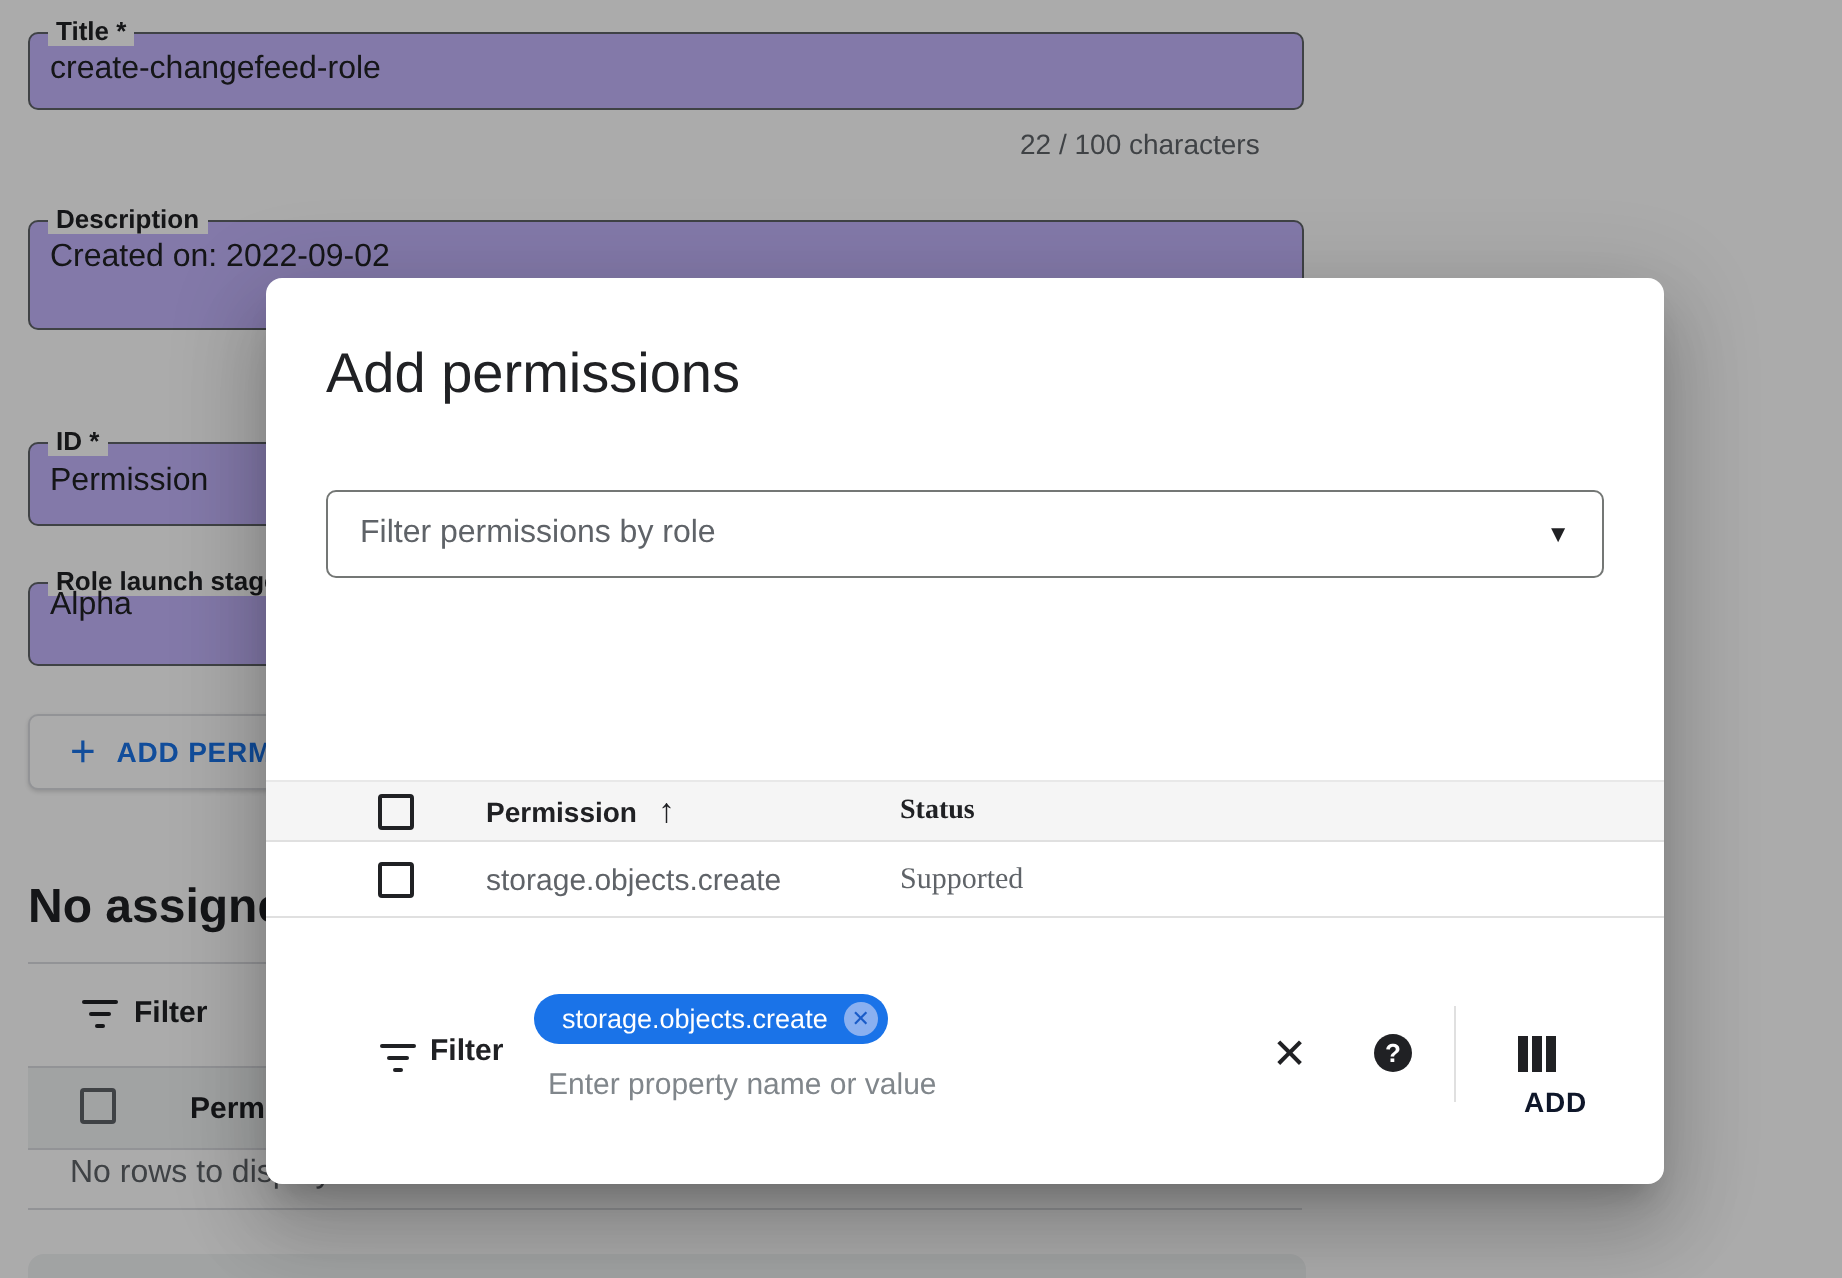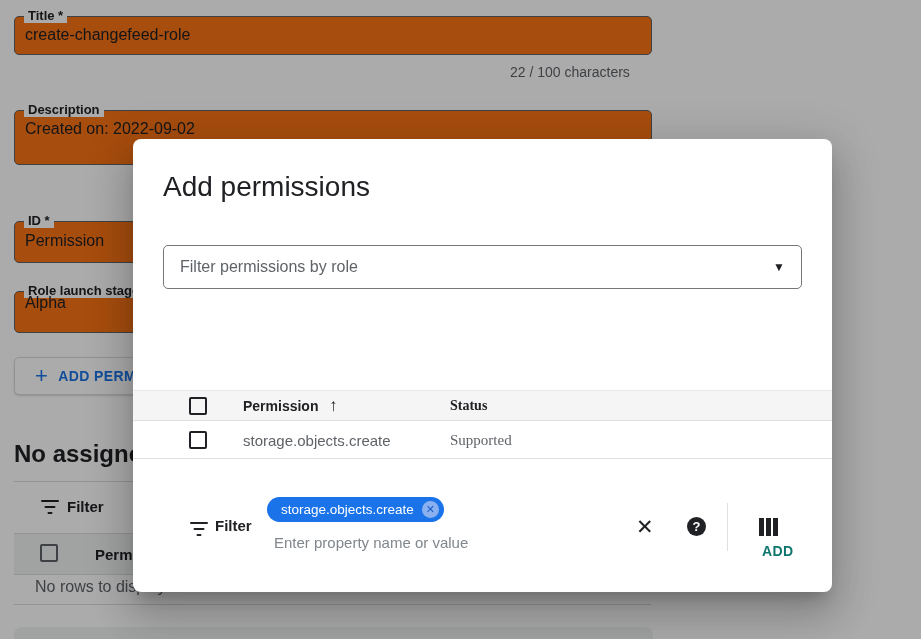--- a/index.html
+++ b/index.html
@@ -7,21 +7,21 @@
   body {
     font-family:"Liberation Sans","DejaVu Sans",sans-serif;
     background:#ffffff; position:relative; color:#202124;
   }
   .abs { position:absolute; }
 
   
   .bg-layer { position:absolute; inset:0; z-index:1; }
   .mfield {
     position:absolute; border:1px solid #5f6368; border-radius:5px;
-    background:#f97316;
+    background:#c4b5fd;
   }
   .mfield .flabel {
     position:absolute; top:-9px; left:9px; background:#fff; padding:0 4px;
     font-size:13px; font-weight:bold; color:#202124; white-space:nowrap;
   }
   .mfield .fvalue {
     position:absolute; left:10px; top:10px; font-size:16px; color:#202124;
     white-space:nowrap;
   }
   .counter { font-size:14px; color:#5f6368; }
@@ -114,21 +114,21 @@
   .sort-arrow { position:absolute; left:196px; top:5px; font-size:17px; font-weight:bold; color:#202124; }
 
   .btn-cancel {
     position:absolute; left:517px; top:395px; width:91px; height:37px;
     background:#fff; border:none; border-radius:5px; cursor:pointer;
     font-family:inherit; font-size:14px; font-weight:bold; letter-spacing:.3px; color:#3c4043;
     box-shadow:0 1px 2px rgba(0,0,0,.3), 0 2px 6px 2px rgba(0,0,0,.15);
   }
   .btn-add {
     position:absolute; left:629px; top:404px; background:none; border:none;
-    font-family:inherit; font-size:14px; font-weight:bold; letter-spacing:.4px; color:#0f766e;
+    font-family:inherit; font-size:14px; font-weight:bold; letter-spacing:.4px; color:#0f172a;
   }
 </style>
 </head>
 <body>
 
 <div class="bg-layer">
 
   <div class="mfield" style="left:14px; top:16px; width:638px; height:39px;">
     <span class="flabel">Title *</span>
     <span class="fvalue" style="top:9px;">create-changefeed-role</span>

